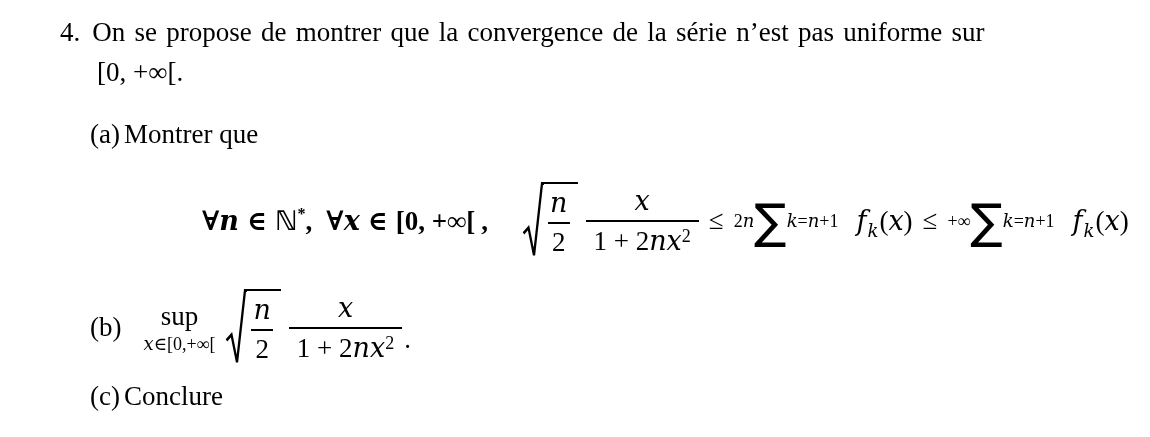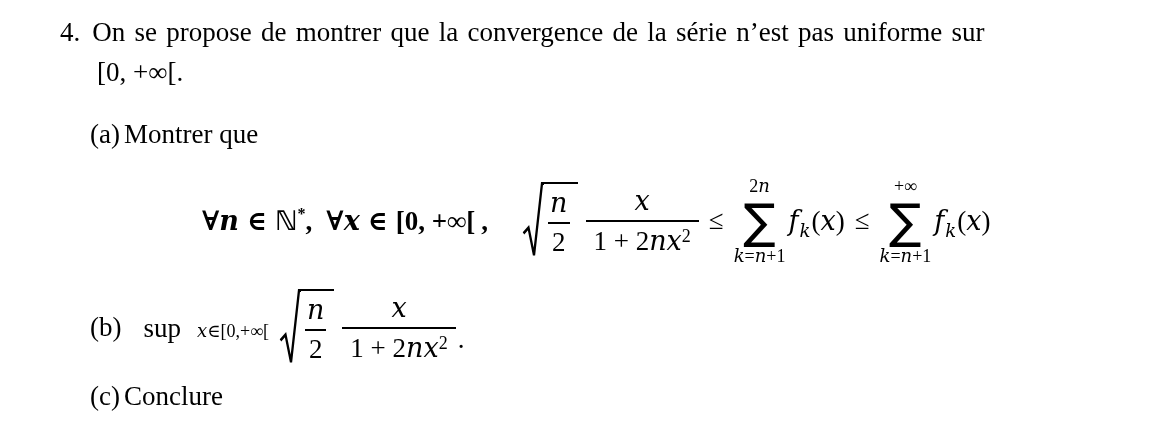--- a/index.html
+++ b/index.html
@@ -63,34 +63,34 @@
   
   .sqrt { display: inline-flex; align-items: stretch; }
   .equation .sqrt { margin-left: 34px; }
   .part-b  .sqrt { margin-left: 10px; }
   .rad { width: 22px; position: relative; }
   .rad svg { position: absolute; left: 0; top: 0; width: 100%; height: 100%; }
   .radicand { border-top: 2.2px solid #000; padding: 3px 6px 2px 2px; display: flex; align-items: center; }
 
   
   .leq { margin: 0 10px; }
-  .sum { display: inline-flex; flex-direction: column; align-items: center; }
+  .sum { display: inline-flex; flex-direction: row; align-items: center; }
   .slim { font-size: 18px; line-height: 1; white-space: nowrap; }
   .sigma {
     font-size: 48px;
     line-height: 1.0;
     margin: 2px 0;
     font-family: "DejaVu Sans", "DejaVu Serif", sans-serif;
   }
-  .fkx { margin-left: 3px; white-space: nowrap; }
+  .fkx { margin-left: 18px; white-space: nowrap; }
 
   
-  .supop { display: inline-flex; flex-direction: row; align-items: center; margin-left: 22px; }
+  .supop { display: inline-flex; flex-direction: column; align-items: center; margin-left: 22px; }
   .supop .sword { line-height: 1; }
-  .supop .sbelow { font-size: 18px; line-height: 1; margin-top: 5px; white-space: nowrap; margin-left: 16px; }
+  .supop .sbelow { font-size: 18px; line-height: 1; margin-top: 5px; white-space: nowrap; }
 
   .dot { display: inline-block; transform: translateY(12px); margin-left: 2px; }
 </style>
 </head>
 <body>
 
 <div class="doc">
 
   <div class="line1">
     <span class="inum">4.</span><span class="itxt">On se propose de montrer que la convergence de la série n’est pas uniforme sur</span>

